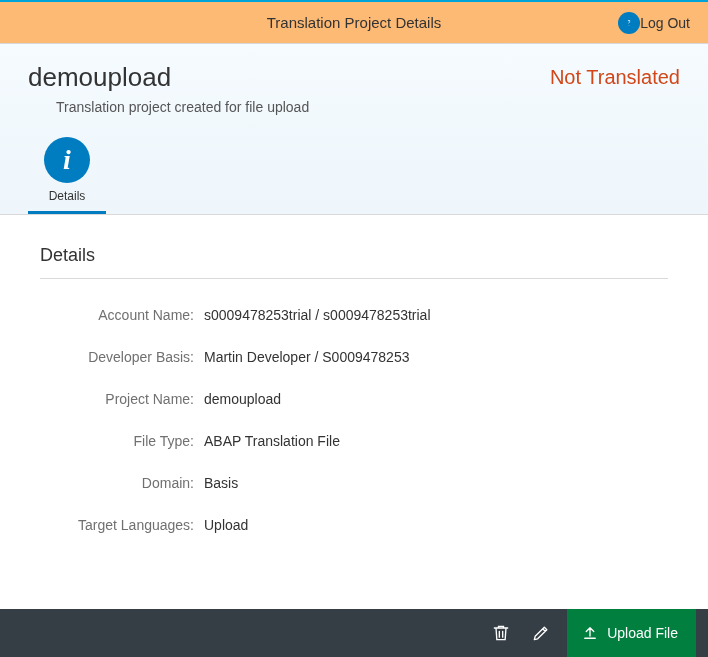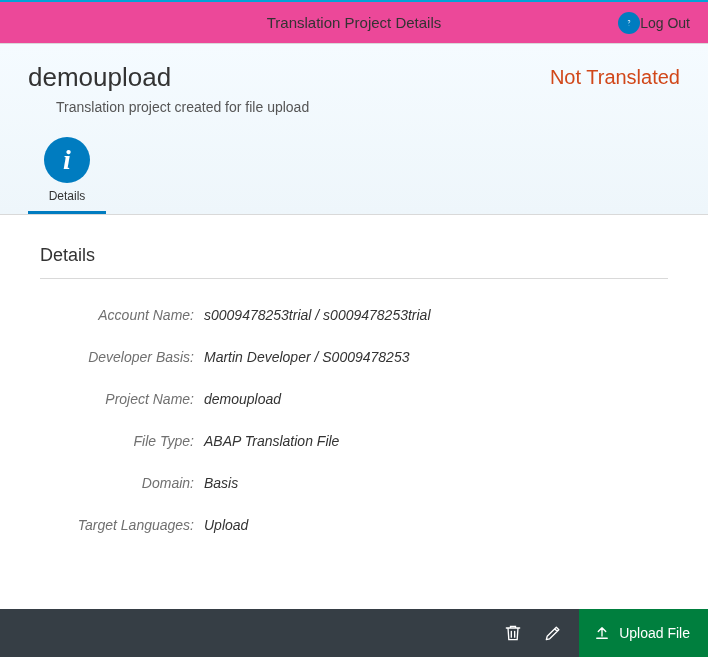--- a/index.html
+++ b/index.html
@@ -5,21 +5,21 @@
   * { box-sizing: border-box; margin: 0; padding: 0; }
   html, body { width: 708px; height: 657px; font-family: Arial, Helvetica, sans-serif; background: #fff; color: #333; }
   .topbar {
     height: 44px;
     border-top: 2px solid #00a3d7;
     border-bottom: 1px solid #d9d9d9;
     display: flex;
     align-items: center;
     justify-content: center;
     position: relative;
-    background: #ec4899;
+    background: #fdba74;
   }
   .topbar .title { font-size: 15px; color: #333; }
   .topbar .right { position: absolute; right: 18px; display: flex; align-items: center; }
   .help-circle {
     width: 22px; height: 22px; border-radius: 50%; background: #007cc0;
     display: flex; align-items: center; justify-content: center;
   }
   .help-circle svg { width: 12px; height: 12px; fill: #fff; }
   .logout { font-size: 14px; color: #333; cursor: pointer; }
 
@@ -40,28 +40,28 @@
     width: 46px; height: 46px; border-radius: 50%; background: #007cc0;
     display: flex; align-items: center; justify-content: center;
     color: #fff; font-family: Georgia, 'Times New Roman', serif; font-size: 28px; font-weight: bold; font-style: italic;
     margin-bottom: 6px;
   }
   .tab-label { font-size: 12px; color: #333; }
 
   .content { padding: 30px 40px 24px 40px; }
   .section-title { font-size: 18px; color: #333; padding-bottom: 12px; border-bottom: 1px solid #d9d9d9; margin-bottom: 28px; }
 
-  .form-row { display: flex; align-items: center; margin-bottom: 26px; font-size: 14px; font-style: italic; }
+  .form-row { display: flex; align-items: center; margin-bottom: 26px; font-size: 14px; }
   .form-label { width: 154px; text-align: right; color: #707070; margin-right: 10px; }
   .form-value { color: #333; }
 
   .footer {
     position: fixed; bottom: 0; left: 0; width: 708px; height: 48px;
     background: #363e45; display: flex; align-items: center; justify-content: flex-end;
-    padding-right: 0;
+    padding-right: 12px;
   }
   .footer .icon-btn {
     width: 40px; height: 48px; display: flex; align-items: center; justify-content: center; cursor: pointer;
   }
   .footer .icon-btn svg { width: 20px; height: 20px; stroke: #fff; fill: none; }
   .upload-btn {
     background: #007f3e; height: 48px; padding: 0 18px 0 14px;
     display: flex; align-items: center; gap: 8px; color: #fff; font-size: 14px; cursor: pointer;
     margin-left: 6px;
   }

